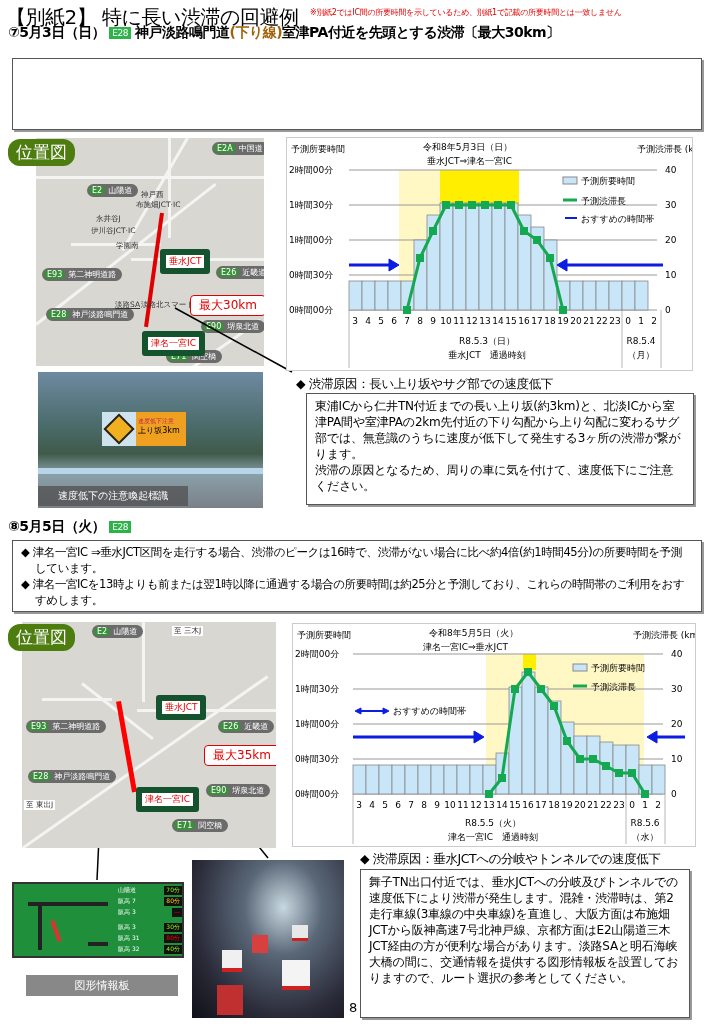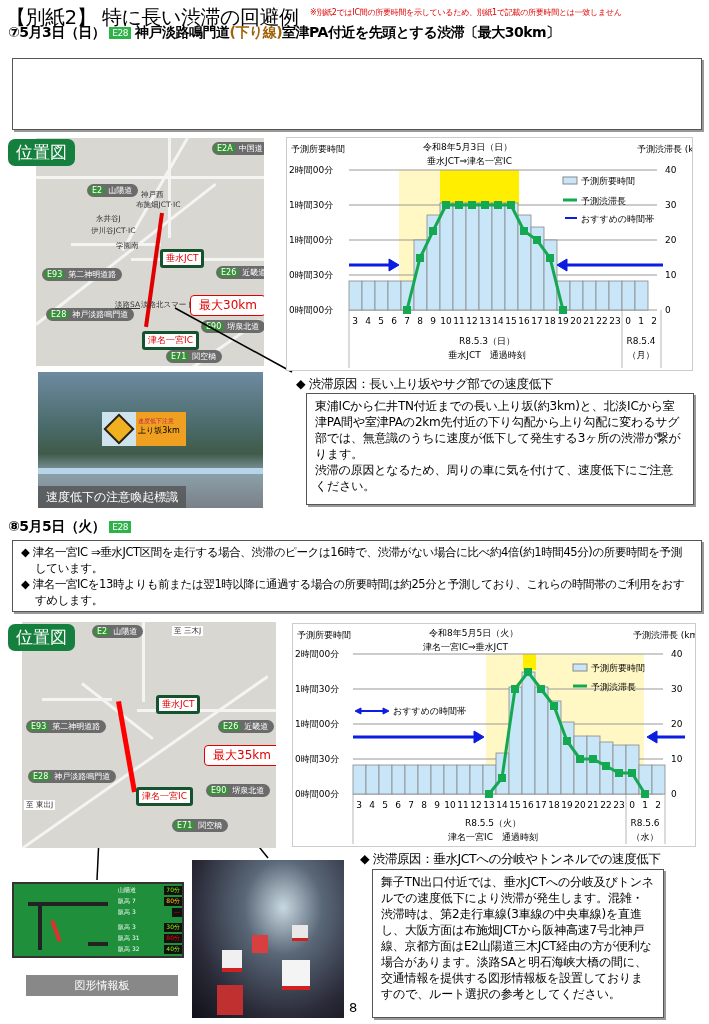--- a/index.html
+++ b/index.html
@@ -6,34 +6,34 @@
   body { width: 709px; height: 1024px; background: #fff; font-family: "DejaVu Sans", "Liberation Sans", sans-serif; color: #000; position: relative; overflow: hidden; }
   .abs { position: absolute; }
   .title { left: 6px; top: 4px; font-size: 20px; letter-spacing: -0.5px; white-space: nowrap; }
   .note { left: 310px; top: 7px; font-size: 8px; color: #e00000; white-space: nowrap; letter-spacing: -0.3px; }
   .sec-head { font-size: 14px; font-weight: bold; white-space: nowrap; letter-spacing: -0.5px; display: flex; align-items: center; gap: 4px; }
   .e-badge { background: #2db34a; color: #fff; font-size: 9px; padding: 1px 3px; font-weight: normal; }
   .blue { color: #a16207; }
   .red { color: #e00000; }
   .summary { border: 1px solid #555; box-shadow: 2px 2px 0 #999; font-size: 11.5px; line-height: 16px; padding: 3px 8px; letter-spacing: -0.4px; }
   .summary .item { padding-left: 14px; text-indent: -14px; }
-  .pos-label { background: #15803d; color: #fff; font-size: 17px; padding: 2px 8px; border-radius: 7px; }
+  .pos-label { background: #4d7c0f; color: #fff; font-size: 17px; padding: 2px 8px; border-radius: 12px; }
   .map { background: #d9d7d2; overflow: hidden; }
   .map .road { position: absolute; background: #f4f4f2; }
   .route-badge { position: absolute; font-size: 8px; color: #fff; background: #6b6b6b; border-radius: 8px; padding: 1px 6px 1px 2px; white-space: nowrap; text-align: right; }
   .route-badge .code { background: #3a8f3a; border-radius: 7px; padding: 0 3px; margin-right: 3px; }
-  .map-tag { position: absolute; font-size: 9px; color: #e00000; border: 3px solid #14532d; background: #fff; padding: 0 3px; border-radius: 3px; white-space: nowrap; }
+  .map-tag { position: absolute; font-size: 9px; color: #e00000; border: 6px solid #14532d; background: #fff; padding: 0 3px; border-radius: 3px; white-space: nowrap; }
   .max-tag { position: absolute; font-size: 12px; color: #e00000; border: 1px solid #e00000; background: #fff; padding: 1px 8px; border-radius: 4px; white-space: nowrap; }
   .map-text { position: absolute; font-size: 7.5px; color: #333; white-space: nowrap; }
   .chart-frame { border: 1px solid #ccc; background: #fff; }
   .chart-frame svg { display: block; }
   .cause-head { font-size: 12.5px; white-space: nowrap; letter-spacing: -0.4px; }
   .cause-box { border: 1px solid #555; box-shadow: 2px 2px 0 #999; background: #fff; font-size: 12px; line-height: 16px; padding: 4px 8px; letter-spacing: -0.2px; }
   .photo { overflow: hidden; }
-  .caption { position: absolute; background: rgba(80,80,80,0.75); color: #fff; font-size: 12px; padding: 3px 8px; }
+  .caption { position: absolute; background: rgba(80,80,80,0.75); color: #fff; font-size: 10px; padding: 3px 20px; }
   .board { background: #1f8f3c; border: 2px solid #333; }
   .board-caption { background: #888; color: #fff; font-size: 11px; text-align: center; padding: 3px 0; }
   .page-num { font-size: 13px; }
 </style>
 </head>
 <body>
 
 <div class="abs title">【別紙2】 特に長い渋滞の回避例</div>
 <div class="abs note">※別紙2ではIC間の所要時間を示しているため、別紙1で記載の所要時間とは一致しません</div>
 
@@ -418,13 +418,13 @@
 <div class="abs photo" style="left:192px; top:860px; width:152px; height:158px; background:radial-gradient(ellipse at 60% 30%, #c8d8e0 0%, #5a6878 30%, #2a2a38 70%, #101018 100%);">
   <div style="position:absolute; left:30px; top:90px; width:20px; height:22px; background:#f0f0f0; border-bottom:4px solid #d02020;"></div>
   <div style="position:absolute; left:90px; top:100px; width:28px; height:30px; background:#f4f4f4; border-bottom:4px solid #d02020;"></div>
   <div style="position:absolute; left:25px; top:125px; width:26px; height:30px; background:#c03030;"></div>
   <div style="position:absolute; left:60px; top:75px; width:16px; height:18px; background:#d84040;"></div>
   <div style="position:absolute; left:100px; top:65px; width:16px; height:16px; background:#e8e8e8; border-bottom:3px solid #d02020;"></div>
 </div>
 
 <div class="abs cause-head" style="left:360px; top:851px;">◆ 渋滞原因：垂水JCTへの分岐やトンネルでの速度低下</div>
 <div class="abs page-num" style="left:349px; top:1000px;">8</div>
-<div class="abs cause-box" style="left:372px; top:869px; width:292px; height:149px;">舞子TN出口付近では、垂水JCTへの分岐及びトンネルでの速度低下により渋滞が発生します。混雑・渋滞時は、第2走行車線(3車線の中央車線)を直進し、大阪方面は布施畑JCTから阪神高速7号北神戸線、京都方面はE2山陽道三木JCT経由の方が便利な場合があります。淡路SAと明石海峡大橋の間に、交通情報を提供する図形情報板を設置しておりますので、ルート選択の参考としてください。</div>
+<div class="abs cause-box" style="left:360px; top:869px; width:330px; height:149px;">舞子TN出口付近では、垂水JCTへの分岐及びトンネルでの速度低下により渋滞が発生します。混雑・渋滞時は、第2走行車線(3車線の中央車線)を直進し、大阪方面は布施畑JCTから阪神高速7号北神戸線、京都方面はE2山陽道三木JCT経由の方が便利な場合があります。淡路SAと明石海峡大橋の間に、交通情報を提供する図形情報板を設置しておりますので、ルート選択の参考としてください。</div>
 
 </body></html>

